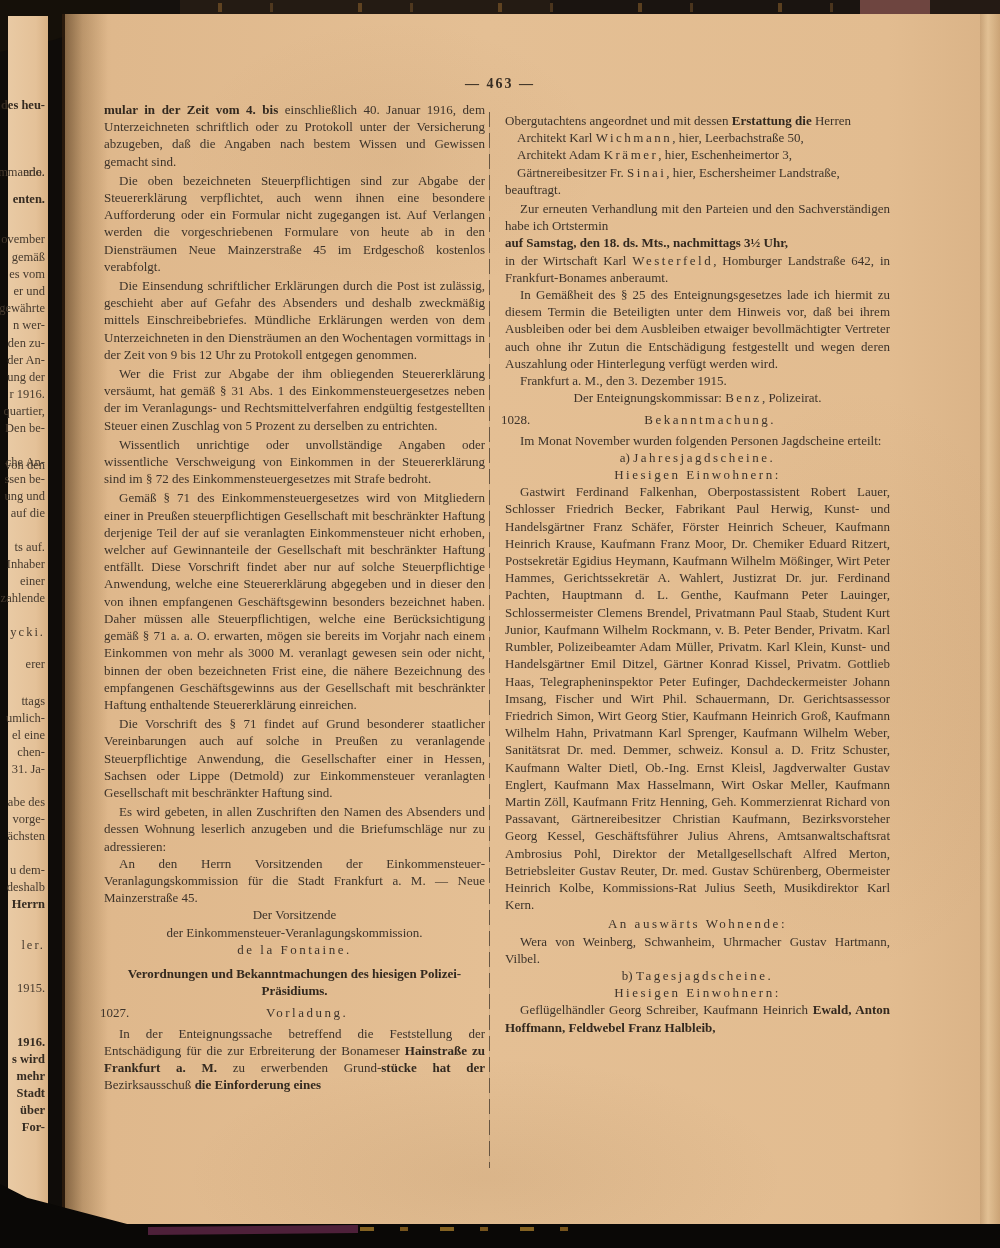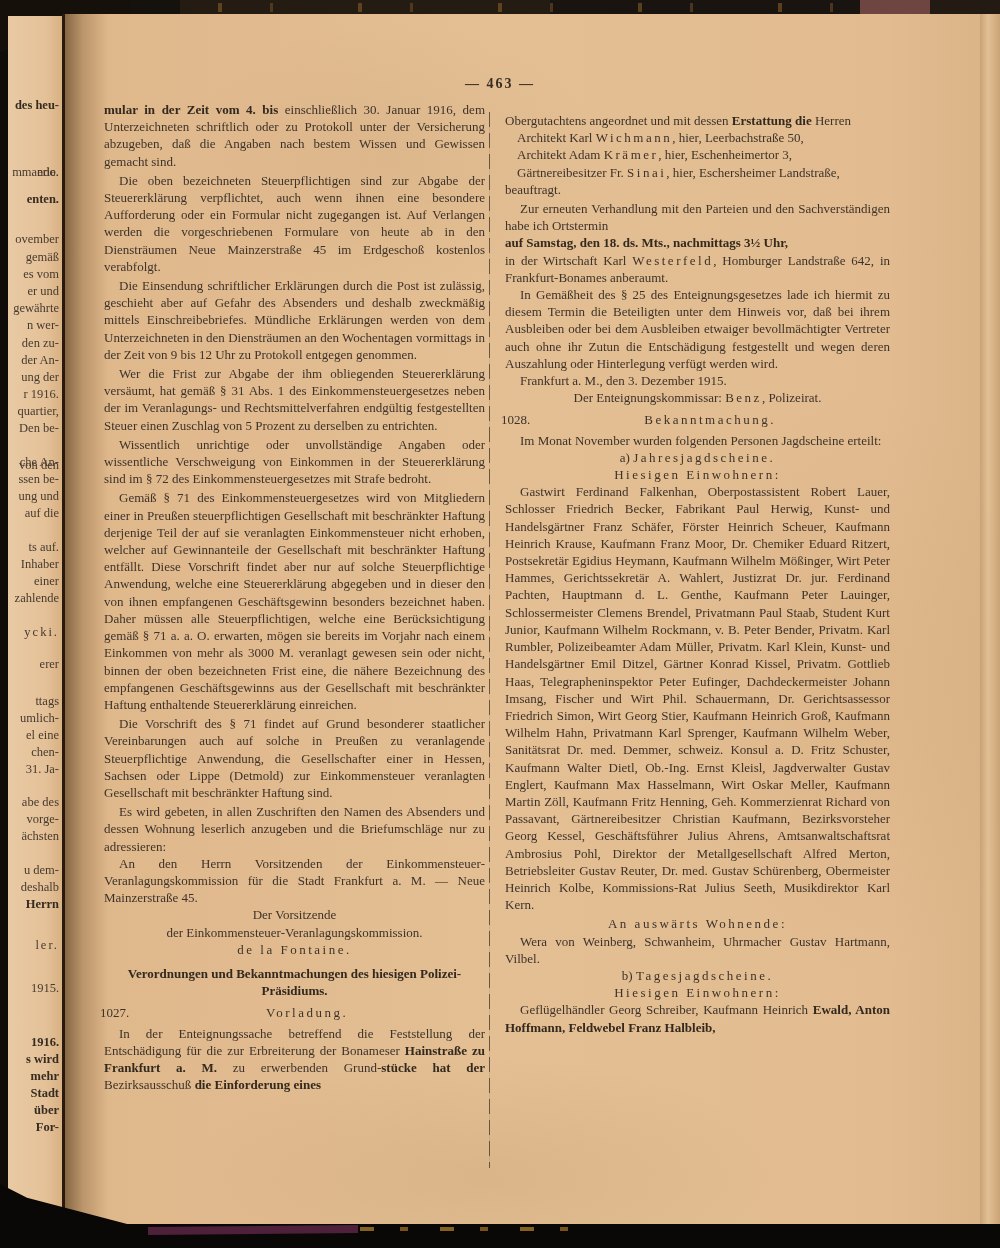--- a/index.html
+++ b/index.html
@@ -13,21 +13,21 @@
     background:repeating-linear-gradient(90deg,transparent 0 38px,#9a6a2e 38px 42px,transparent 42px 90px,#7a552a 90px 93px,transparent 93px 140px);}
   .corner-top-left{position:absolute;left:0;top:0;width:130px;height:52px;background:#151009;
     clip-path:polygon(0 0,100% 0,100% 30%,40% 78%,0 100%);}
 
   
   .edge-top{position:absolute;left:300px;top:15px;width:700px;height:19px;
     background:linear-gradient(to bottom,#ece0c2,#e4d3ae 70%,#d8bd90);
     transform:rotate(-.4deg);transform-origin:right top;}
 
   
-  .prev-page{position:absolute;left:8px;top:16px;width:54px;height:1200px;
+  .prev-page{position:absolute;left:8px;top:16px;width:40px;height:1200px;
     background:linear-gradient(to right,#e9caa4,#e4c198 70%,#d8b184);}
   .frag{position:absolute;right:3px;white-space:nowrap;font-size:12.5px;color:#463a2e;}
   .frag.b{font-weight:bold;color:#352b21;}
   .frag.sp{letter-spacing:2px;}
 
   
   .gutter{position:absolute;left:62px;top:14px;width:46px;height:1212px;
     background:linear-gradient(to right,rgba(56,35,16,.55),rgba(56,35,16,.18) 45%,rgba(56,35,16,0));}
   .gutter-line{position:absolute;left:62px;top:14px;width:3px;height:1212px;background:rgba(30,18,8,.6);}
 
@@ -134,21 +134,21 @@
       <div class="frag b" style="top: 1104px;">For-</div>
     </div>
   <div class="gutter-line"></div>
   <div class="gutter"></div>
 
   <div class="page-header">— 463 —</div>
 
   <div class="col-divider"></div>
 
   <div class="col col-left" id="col-left">
-      <p class="blk pn"><span class="bold">mular in der Zeit vom 4. bis</span><span> einschließlich 30. Januar 1916, dem Unterzeichneten schriftlich oder zu Protokoll unter der Versicherung abzugeben, daß die Angaben nach bestem Wissen und Gewissen gemacht sind.</span></p>
+      <p class="blk pn"><span class="bold">mular in der Zeit vom 4. bis</span><span> einschließlich 40. Januar 1916, dem Unterzeichneten schriftlich oder zu Protokoll unter der Versicherung abzugeben, daß die Angaben nach bestem Wissen und Gewissen gemacht sind.</span></p>
       <p class="blk p gap"><span>Die oben bezeichneten Steuerpflichtigen sind zur Abgabe der Steuererklärung verpflichtet, auch wenn ihnen eine besondere Aufforderung oder ein Formular nicht zugegangen ist. Auf Verlangen werden die vorgeschriebenen Formulare von heute ab in den Diensträumen Neue Mainzerstraße 45 im Erdgeschoß kostenlos verabfolgt.</span></p>
       <p class="blk p gap"><span>Die Einsendung schriftlicher Erklärungen durch die Post ist zulässig, geschieht aber auf Gefahr des Absenders und deshalb zweckmäßig mittels Einschreibebriefes. Mündliche Erklärungen werden von dem Unterzeichneten in den Diensträumen an den Wochentagen vormittags in der Zeit von 9 bis 12 Uhr zu Protokoll entgegen genommen.</span></p>
       <p class="blk p gap"><span>Wer die Frist zur Abgabe der ihm obliegenden Steuererklärung versäumt, hat gemäß § 31 Abs. 1 des Einkommensteuergesetzes neben der im Veranlagungs- und Rechtsmittelverfahren endgültig festgestellten Steuer einen Zuschlag von 5 Prozent zu derselben zu entrichten.</span></p>
       <p class="blk p gap"><span>Wissentlich unrichtige oder unvollständige Angaben oder wissentliche Verschweigung von Einkommen in der Steuererklärung sind im § 72 des Einkommensteuergesetzes mit Strafe bedroht.</span></p>
       <p class="blk p gap"><span>Gemäß § 71 des Einkommensteuergesetzes wird von Mitgliedern einer in Preußen steuerpflichtigen Gesellschaft mit beschränkter Haftung derjenige Teil der auf sie veranlagten Einkommensteuer nicht erhoben, welcher auf Gewinnanteile der Gesellschaft mit beschränkter Haftung entfällt. Diese Vorschrift findet aber nur auf solche Steuerpflichtige Anwendung, welche eine Steuererklärung abgegeben und in dieser den von ihnen empfangenen Geschäftsgewinn besonders bezeichnet haben. Daher müssen alle Steuerpflichtigen, welche eine Berücksichtigung gemäß § 71 a. a. O. erwarten, mögen sie bereits im Vorjahr nach einem Einkommen von mehr als 3000 M. veranlagt gewesen sein oder nicht, binnen der oben bezeichneten Frist eine, die nähere Bezeichnung des empfangenen Geschäftsgewinns aus der Gesellschaft mit beschränkter Haftung enthaltende Steuererklärung einreichen.</span></p>
       <p class="blk p gap"><span>Die Vorschrift des § 71 findet auf Grund besonderer staatlicher Vereinbarungen auch auf solche in Preußen zu veranlagende Steuerpflichtige Anwendung, die Gesellschafter einer in Hessen, Sachsen oder Lippe (Detmold) zur Einkommensteuer veranlagten Gesellschaft mit beschränkter Haftung sind.</span></p>
       <p class="blk p gap"><span>Es wird gebeten, in allen Zuschriften den Namen des Absenders und dessen Wohnung leserlich anzugeben und die Briefumschläge nur zu adressieren:</span></p>
       <p class="blk p"><span>An den Herrn Vorsitzenden der Einkommensteuer-Veranlagungskommission für die Stadt Frankfurt a. M. — Neue Mainzerstraße 45.</span></p>
       <p class="blk center"><span>Der Vorsitzende</span></p>
       <p class="blk center"><span>der Einkommensteuer-Veranlagungskommission.</span></p>

